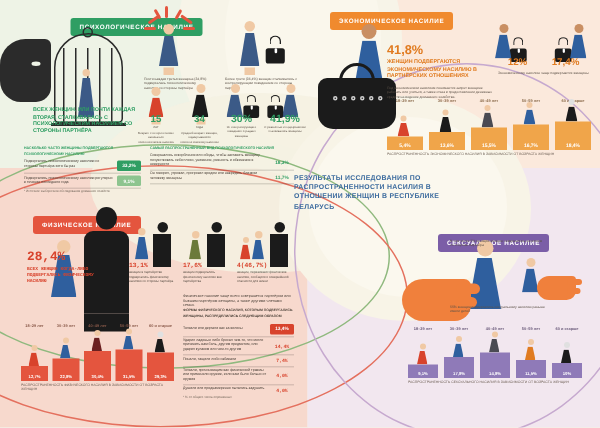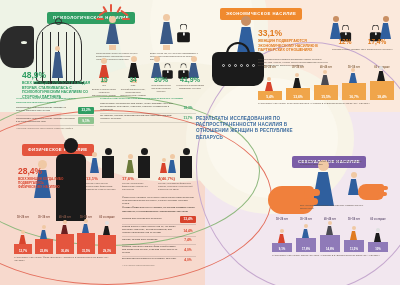--- a/index.html
+++ b/index.html
@@ -36,21 +36,21 @@
   .badge-psych { left:47px; top:12px; background:#2f9e63; }
   .badge-econ  { left:220px; top:8px; background:#f08a2e; }
   .badge-phys  { left:22px; top:144px; background:#e4553e; }
   .badge-sex   { left:292px; top:156px; background:#7b5ea7; }
 
   
   .bigstat { position:absolute; }
   .bigstat .num { font-size:8.5px; font-weight:bold; }
   .bigstat .cap { font-size:3.6px; font-weight:bold; line-height:4.6px; margin-top:1px; }
   .c-green { color:#2f9e63; } .c-orange { color:#e07b20; }
-  .c-red { color:#d8432c; } .c-purple { color:#6f4f9e; }
+  .c-red { color:#d8432c;font-family:Liberation Mono, monospace; } .c-purple { color:#6f4f9e; }
 
   .stat-psych { left:22px; top:70px; width:74px; }
   .stat-econ  { left:258px; top:28px; width:78px; }
   .stat-phys  { left:18px; top:166px; width:46px; }
   .stat-sex   { left:300px; top:138px; width:86px; }
 
   
   .cage { position:absolute; left:28px; top:18px; width:62px; height:70px; }
   .cage .dome { position:absolute; left:8px; top:4px; width:46px; height:60px;
     border:1.2px solid #2b2b2b; border-radius:23px 23px 3px 3px; }
@@ -161,21 +161,20 @@
     <div class="p" style="left:24px; top:28px;">
       <div class="h" style="background:#f0c9a4"></div>
       <div class="d" style="height:26px; width:11px; background:#3b5a87"></div>
     </div>
   </div>
   <div class="headprof">
       <div class="eye"></div>
     </div>
 
   <div class="bigstat stat-psych">
-    <div class="num c-green">48,9%</div>
     <div class="cap c-green">ВСЕХ ЖЕНЩИН, ИЛИ ПОЧТИ КАЖДАЯ ВТОРАЯ, СТАЛКИВАЛАСЬ С ПСИХОЛОГИЧЕСКИМ НАСИЛИЕМ СО СТОРОНЫ ПАРТНЁРА</div>
   </div>
 
   <div class="burst" style="left:96px; top:4px; width:34px; height:30px;">
     <div class="ray" style="left:2px;  top:8px;  width:9px; height:1.6px; transform:rotate(-35deg)"></div>
     <div class="ray" style="left:0px;  top:14px; width:8px; height:1.6px;"></div>
     <div class="ray" style="left:24px; top:8px;  width:9px; height:1.6px; transform:rotate(35deg)"></div>
     <div class="ray" style="left:26px; top:14px; width:8px; height:1.6px;"></div>
     <div class="ray" style="left:14px; top:0px;  width:1.6px; height:8px;"></div>
     <div class="ray" style="left:8px;  top:2px;  width:1.6px; height:7px; transform:rotate(-30deg)"></div>
@@ -290,21 +289,21 @@
       <div class="pb"></div>
     <div class="chain" style="left:10px"></div>
       <div class="chain" style="left:16px"></div>
     <div class="chain" style="left:22px"></div>
       <div class="chain" style="left:28px"></div>
     <div class="chain" style="left:34px"></div>
       <div class="chain" style="left:40px"></div>
   </div>
 
   <div class="bigstat stat-econ">
-    <div class="num c-orange">33,1%</div>
+    <div class="num c-orange">41,8%</div>
     <div class="cap c-orange">ЖЕНЩИН ПОДВЕРГАЮТСЯ ЭКОНОМИЧЕСКОМУ НАСИЛИЮ В ПАРТНЁРСКИХ ОТНОШЕНИЯХ</div>
   </div>
   <div class="small" style="left:258px; top:58px; width:72px;">Под экономическим насилием понимается запрет женщине работать или учиться, а также отказ в предоставлении денежных средств на ведение домашнего хозяйства.</div>
 
   <div class="lock" style="left:338px; top:22px; transform:scale(.75)">
     <div class="shack"></div>
       <div class="bodyl">
         <div class="kh"></div>
       </div>
   </div>

